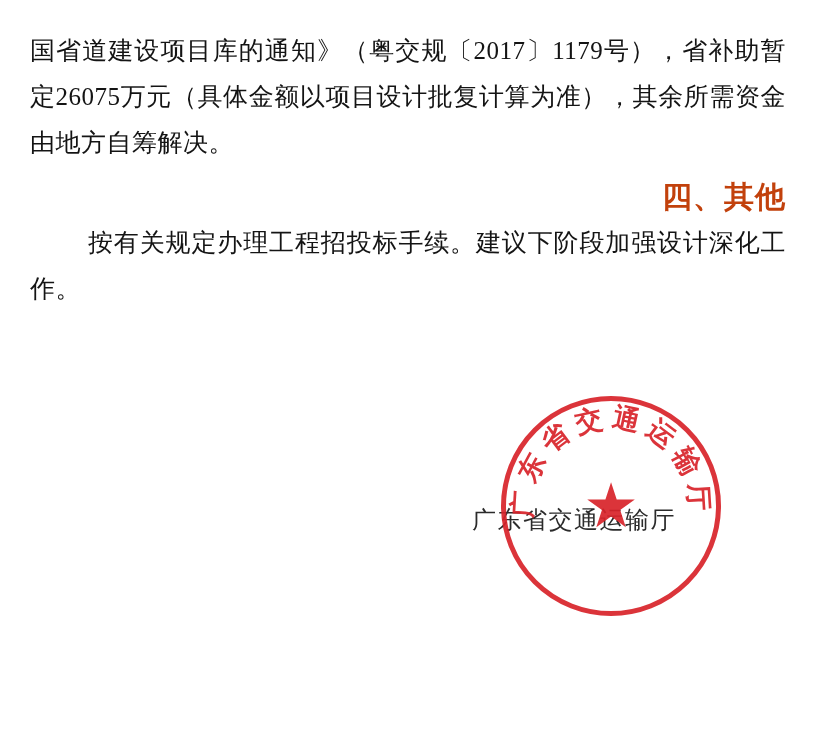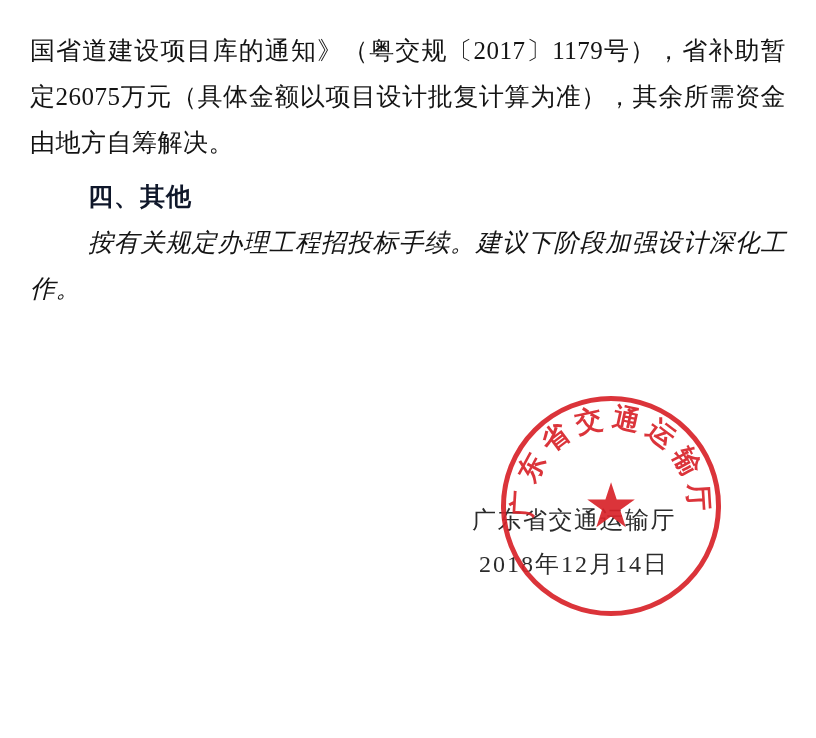--- a/index.html
+++ b/index.html
@@ -31,31 +31,31 @@
   .para {
     font-size: 25px;
     line-height: 46px;
     letter-spacing: 0.5px;
     text-align: justify;
     margin: 0;
     color: #141414;
   }
   .para-indent {
     text-indent: 58px;
-    font-style: italic;
   }
   .heading {
-    font-size: 25px;
+    font-size: 30px;
     line-height: 46px;
     font-weight: bold;
     text-indent: 58px;
     margin: 0;
     margin-top: 8px;
     letter-spacing: 1px;
-    color: #0f172a;
+    color: #c2410c;
+    text-align: right;
   }
   .spacer-lg {
     height: 78px;
   }
   .attachment {
     font-size: 25px;
     line-height: 46px;
     text-indent: 58px;
     margin: 0;
     letter-spacing: 0.5px;
@@ -133,21 +133,20 @@
 
     <p class="para para-indent">按有关规定办理工程招投标手续。建议下阶段加强设计深化工作。</p>
 
     <div class="spacer-lg"></div>
 
 
   </div>
 
   <div class="sign-block">
     <div class="sign-line">广东省交通运输厅</div>
-    <div class="sign-date">2018年12月14日</div>
   </div>
 
   <div class="seal">
     <div class="seal-inner">
       <svg class="seal-text-svg" width="210" height="210" viewBox="0 0 210 210">
         <defs>
           <path id="arcPath" d="M 26,105 A 79,79 0 1 1 184,105" fill="none"></path>
         </defs>
         <text font-family="'Liberation Serif', serif" font-size="27" font-weight="bold" fill="#d8232a" letter-spacing="7">
           <textPath href="#arcPath" startOffset="50%" text-anchor="middle">广东省交通运输厅</textPath>

